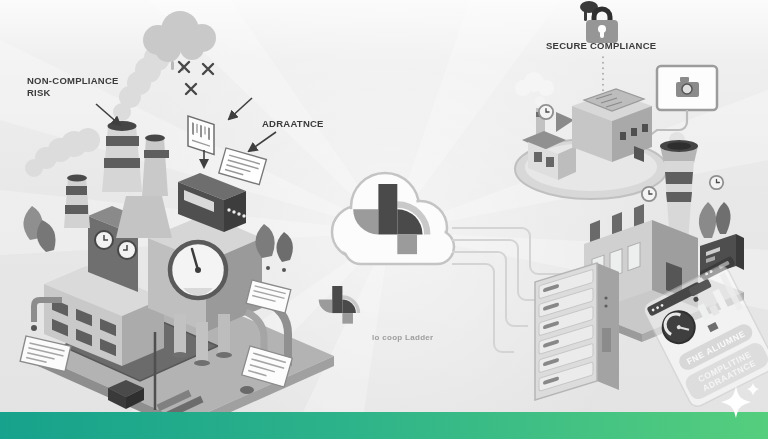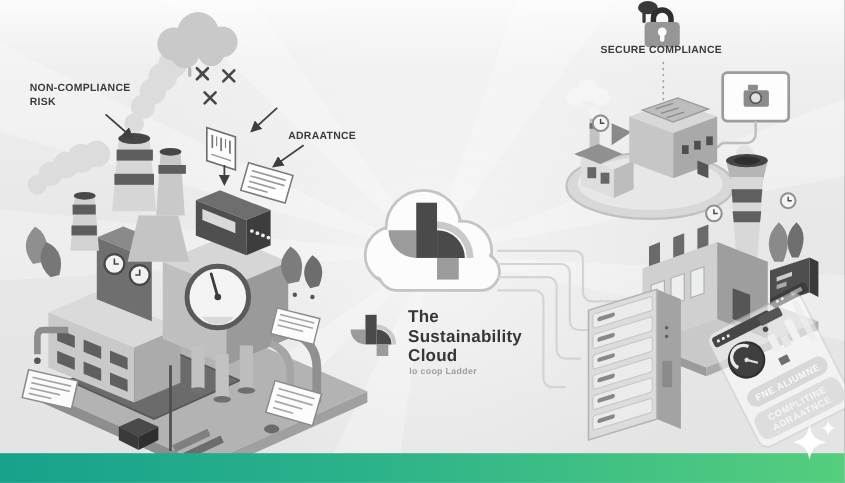--- a/index.html
+++ b/index.html
@@ -411,17 +411,14 @@
 
   <rect x="0" y="412" width="768" height="27" fill="url(#footgrad)"></rect>
   <path d="M736 386 C738.5 397 740 399 751 402 C740 405.5 738.5 407.5 736 418 C733.5 407.5 732 405.5 721 402 C732 399 733.5 397 736 386 Z" fill="#ffffff"></path>
   <path d="M753 383 q1.5 5 6 6 q-4.5 1.5 -6 6.5 q-1.5 -5 -6 -6.5 q4.5 -1 6 -6 z" fill="#ffffff" opacity="0.9"></path>
 </svg>
 
   <div class="lbl" style="left:27px;top:75px;width:110px;">NON-COMPLIANCE
 RISK</div>
   <div class="lbl" style="left:262px;top:118px;width:62px;">ADRAATNCE</div>
   <div class="lbl" style="left:546px;top:40px;width:116px;">SECURE COMPLIANCE</div>
-  <div class="title-block">The
-Sustainability
-Cloud</div>
   <div class="tagline">lo coop Ladder</div>
 </div>
 
 </body></html>

